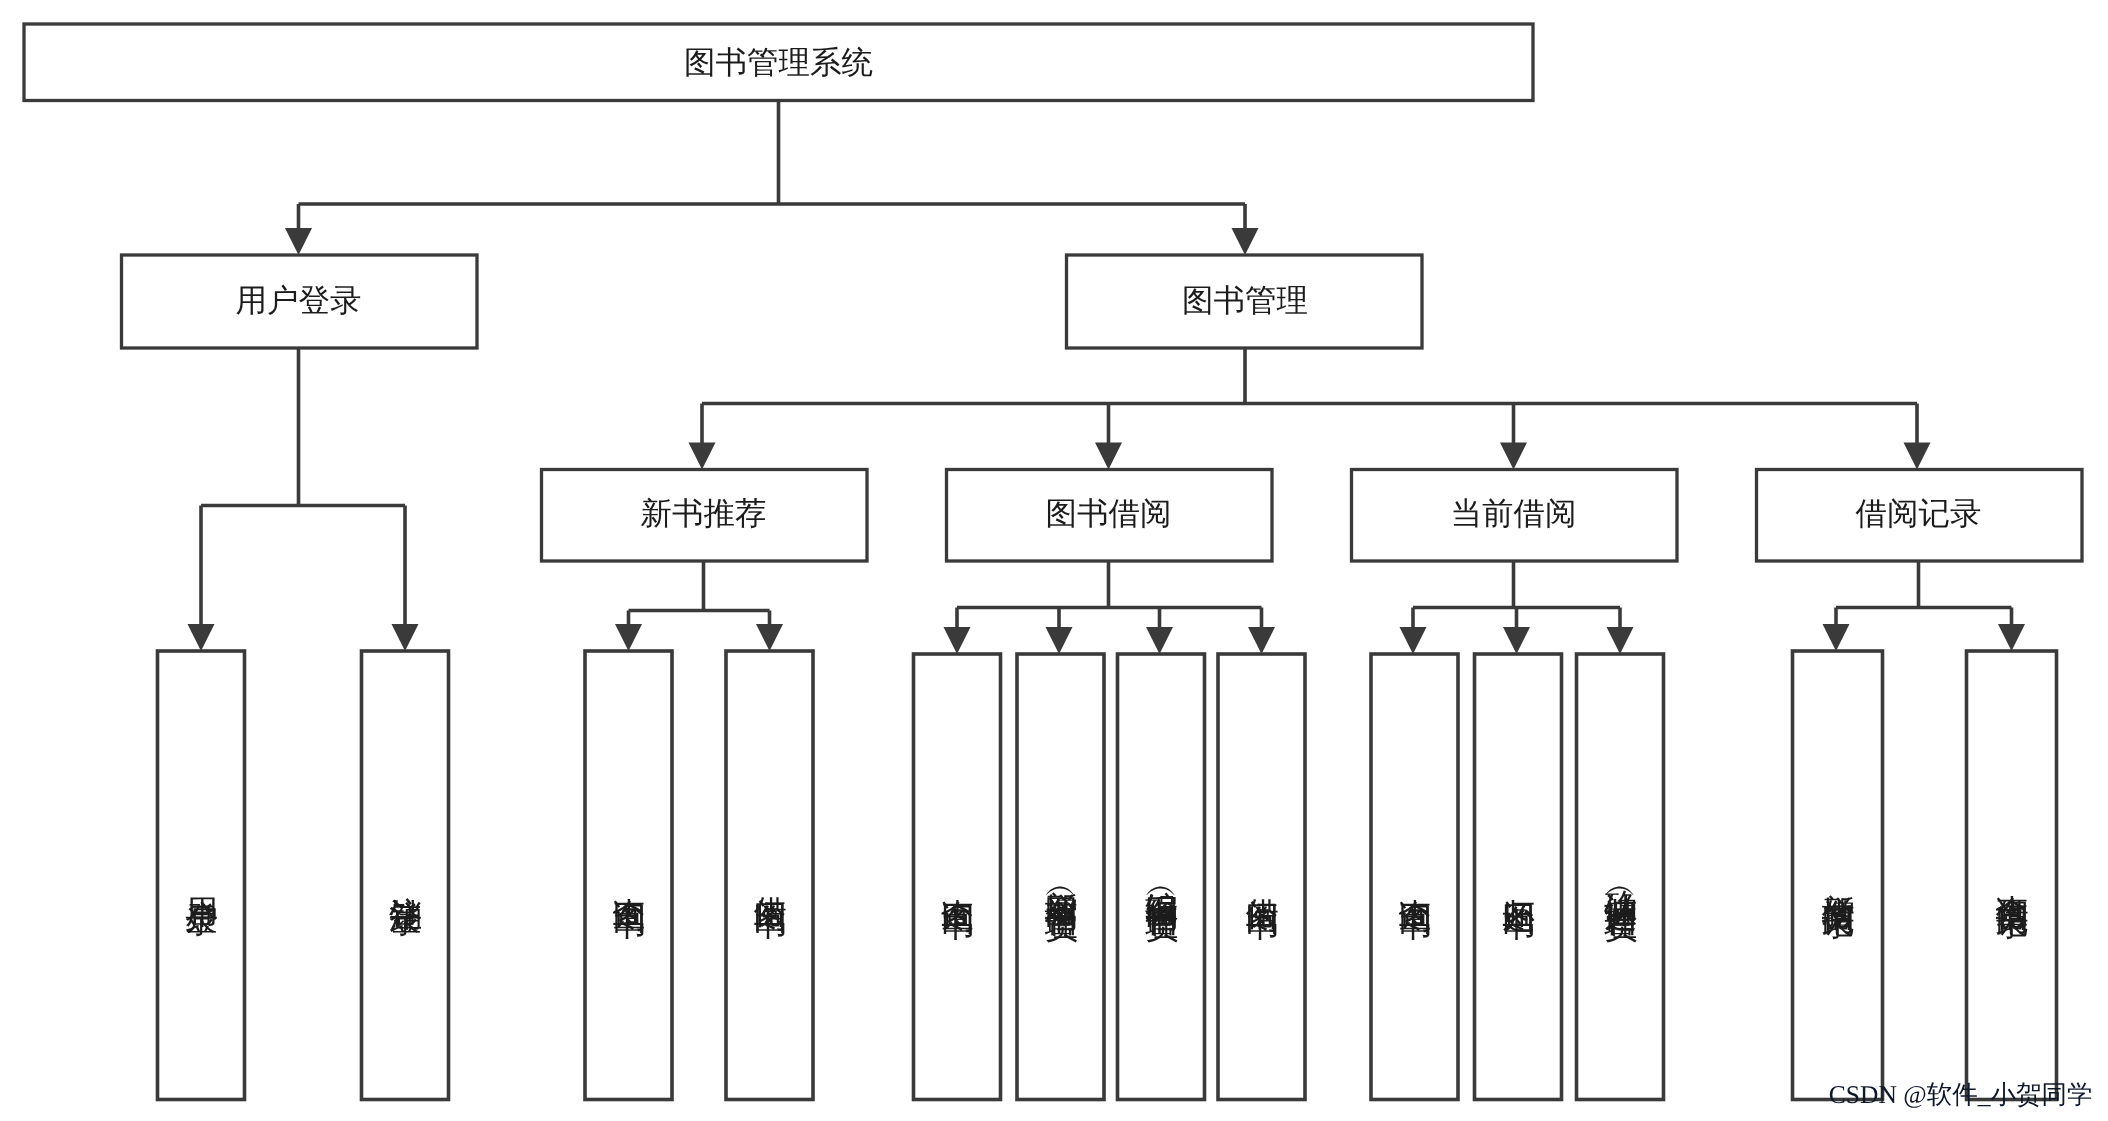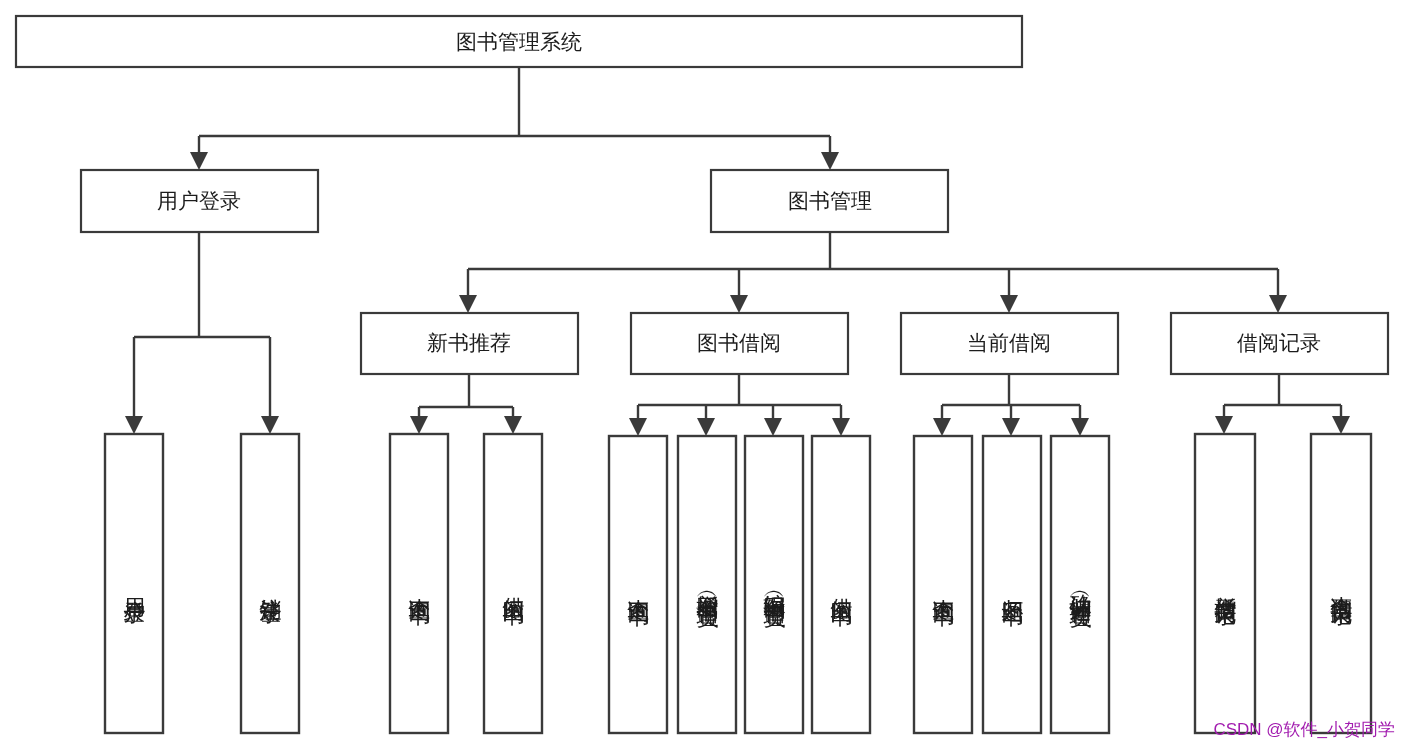--- a/index.html
+++ b/index.html
@@ -43,23 +43,23 @@
     stroke-linecap: butt;
   }
   .arrow-head {
     fill: #3a3a3a;
     stroke: none;
   }
   .watermark {
     position: absolute;
     right: 10px;
     bottom: 6px;
-    font-family: Liberation Sans, sans-serif;
+    font-family: Liberation Serif, serif;
     font-size: 17px;
-    color: #a21caf;
+    color: #0f172a;
     white-space: nowrap;
     pointer-events: none;
   }
 </style>
 </head>
 <body>
 
 <svg id="diagram" viewBox="0 0 1405 747">
 
   <defs>

